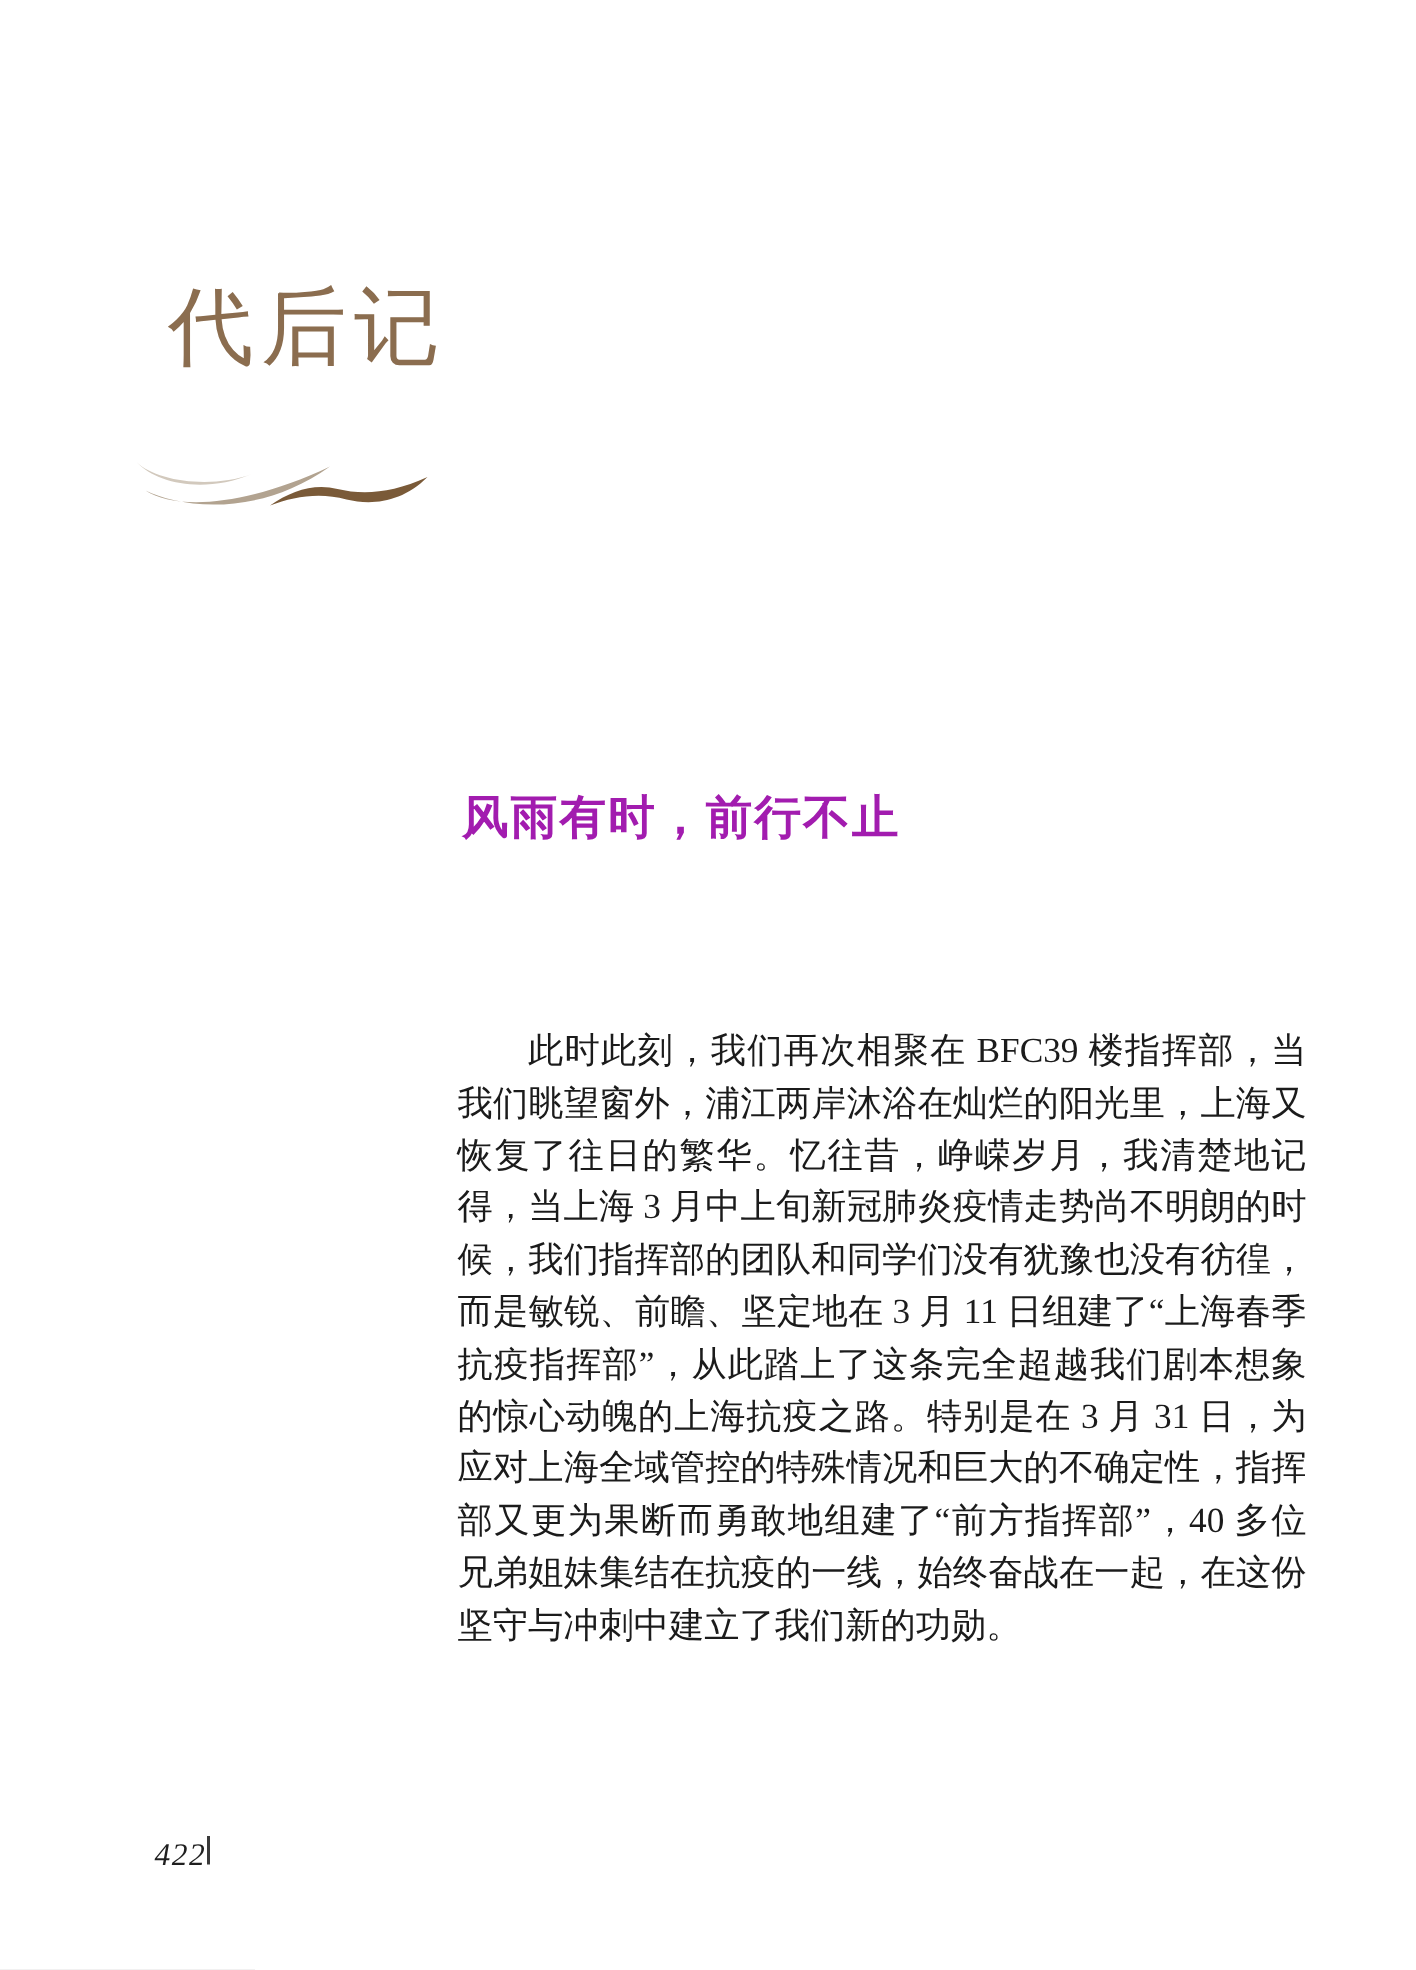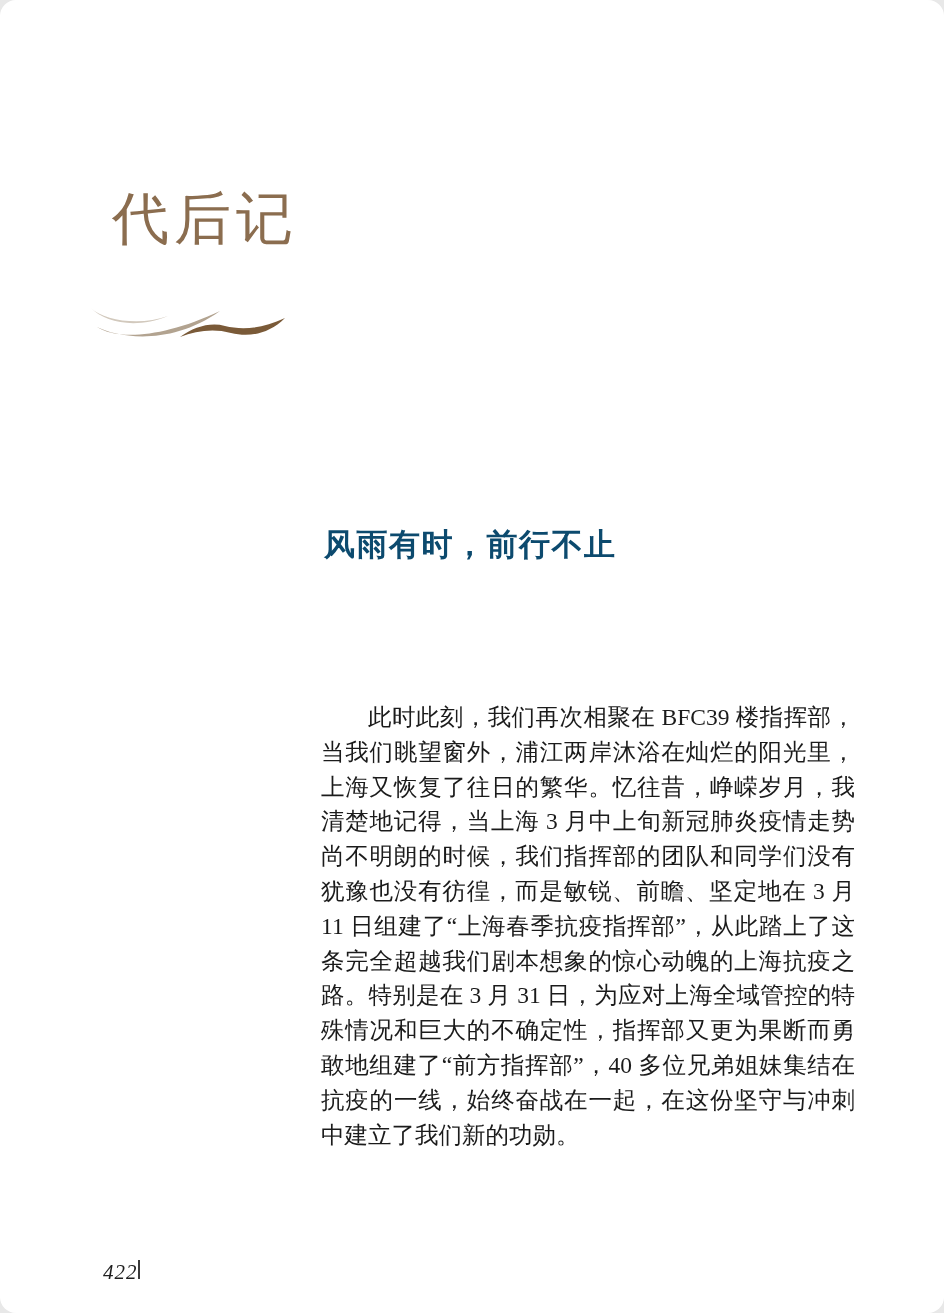--- a/index.html
+++ b/index.html
@@ -8,68 +8,67 @@
     background: #e8e8e8;
   }
   .page {
     position: relative;
     width: 944px;
     height: 1313px;
     margin: 0 auto;
     background: #ffffff;
     overflow: hidden;
     font-family: "Liberation Serif", "DejaVu Serif", serif;
-    border-radius: 16px;
   }
   .chapter-title {
     position: absolute;
     left: 112px;
     top: 182px;
     font-size: 57px;
     line-height: 1.3;
     color: #8b6d4f;
     letter-spacing: 5px;
     white-space: nowrap;
   }
   .wave-ornament {
     position: absolute;
     left: 89px;
     top: 299px;
     width: 202px;
     height: 48px;
   }
   .section-heading {
     position: absolute;
-    left: 324px;
+    left: 308px;
     top: 524px;
     font-size: 31px;
     font-weight: bold;
-    color: #0c4a6e;
+    color: #a21caf;
     letter-spacing: 1.5px;
     white-space: nowrap;
   }
   .body-text {
     position: absolute;
     left: 305px;
     top: 684px;
     width: 566px;
     font-size: 23.5px;
     line-height: 34.8px;
     color: #1b1b1b;
     text-align: justify;
     text-justify: inter-character;
   }
   .body-text p {
-    margin: 16px;
+    margin: 0;
     text-indent: 2em;
   }
   .page-footer {
     position: absolute;
     left: 103px;
-    top: 1260px;
+    top: 1224px;
     display: flex;
     align-items: flex-start;
   }
   .page-number {
     font-style: italic;
     font-size: 21px;
     color: #1f1f1f;
     letter-spacing: 1px;
   }
   .footer-divider {

